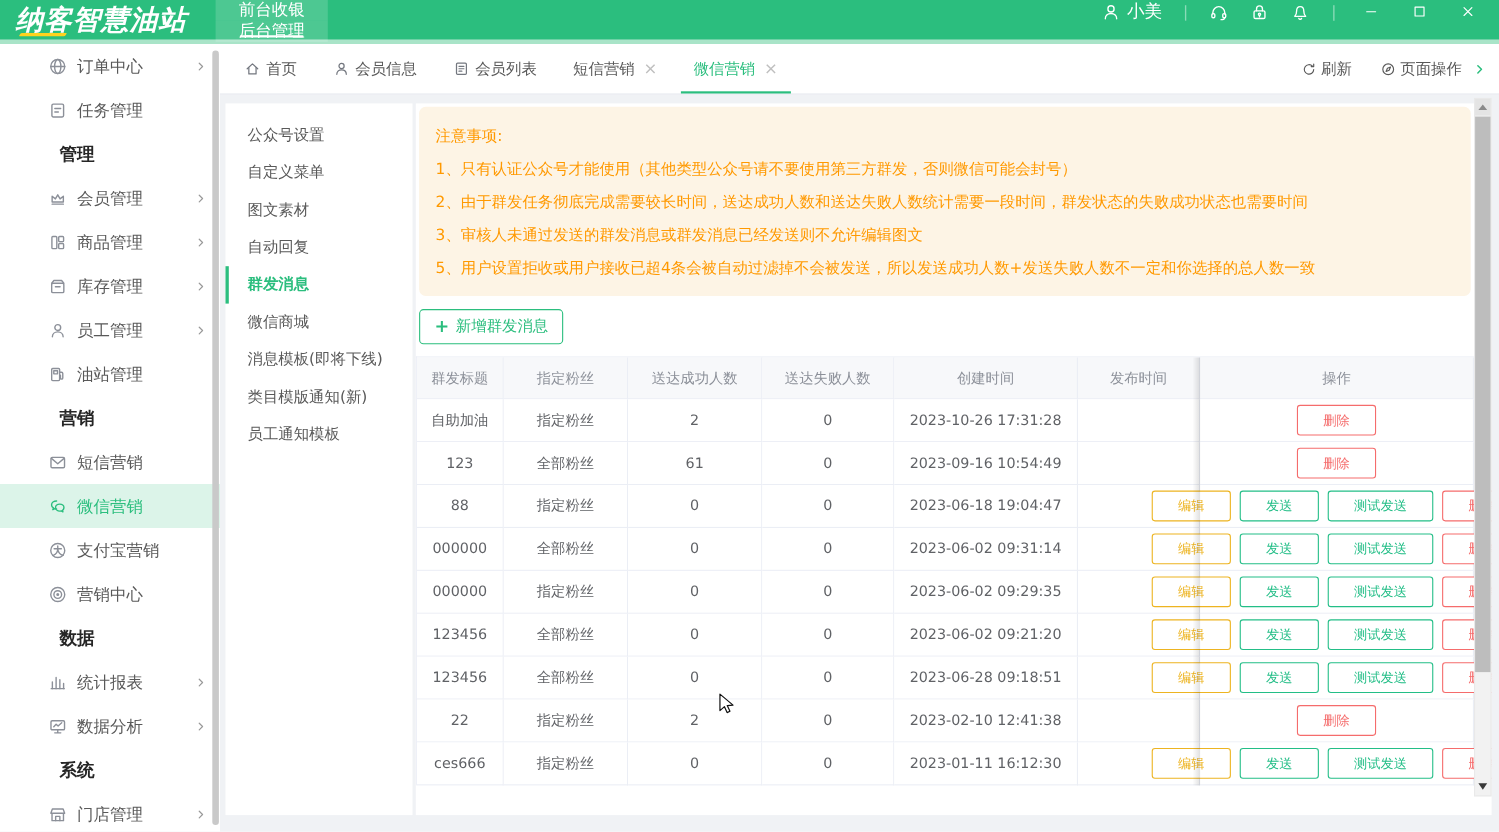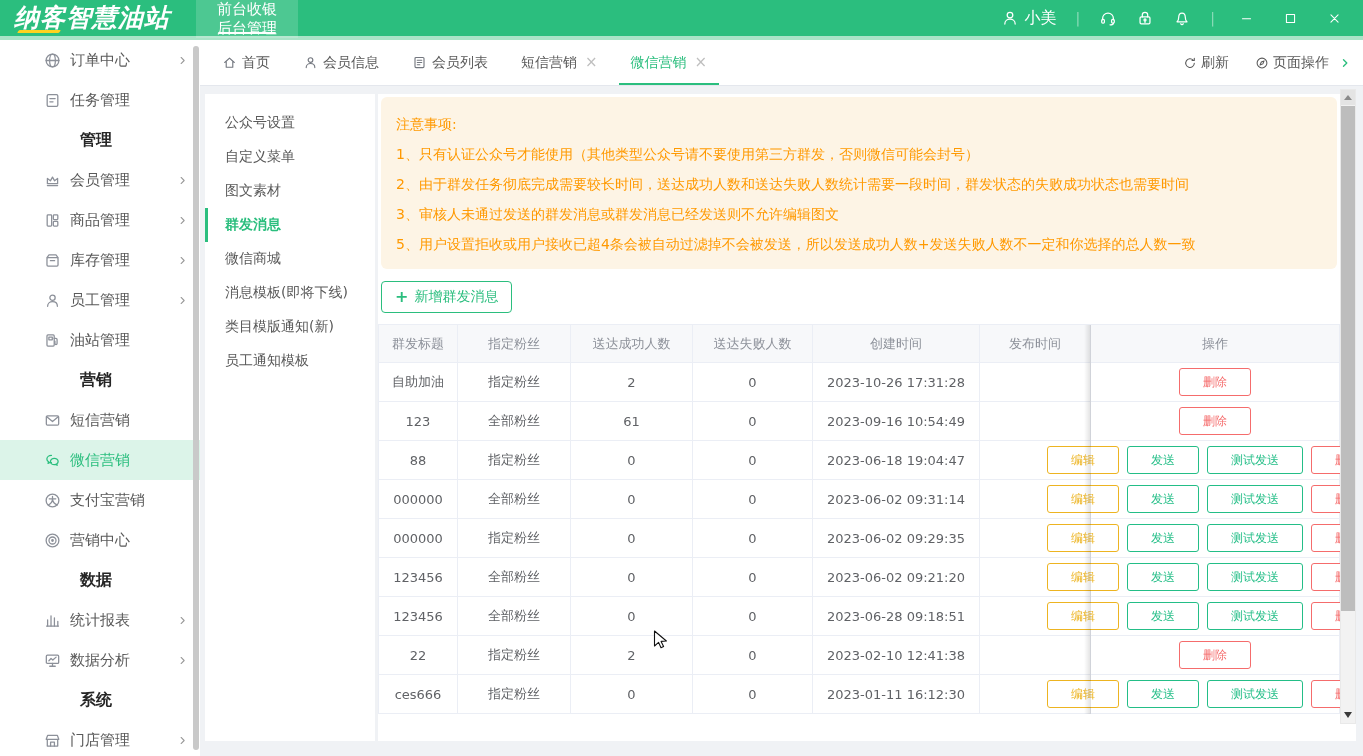--- a/index.html
+++ b/index.html
@@ -1,21 +1,21 @@
 <!DOCTYPE html>
 <html><head>
 <meta charset="utf-8">
 <style>
   html,body{margin:0;padding:0;}
   body{font-family:"DejaVu Sans","Liberation Sans",sans-serif;width:1363px;height:756px;overflow:hidden;background:#F0F2F5;}
   .app{position:relative;width:1363px;height:756px;background:#F0F2F5;}
   svg{display:block;}
 
   
-  .header{height:36px;background:#2BBE7E;display:flex;align-items:center;color:#fff;position:relative;z-index:5;}
+  .header{height:36px;background:#2BBE7E;display:flex;align-items:flex-start;color:#fff;position:relative;z-index:5;}
   .header-strip{height:4px;background:#A9E4C8;}
   .logo{display:flex;align-items:center;margin-left:14px;position:relative;height:36px;cursor:default;}
   .logo-text{font-size:25px;font-weight:bold;font-style:italic;letter-spacing:1px;line-height:36px;}
   .logo-accent{position:absolute;left:4px;bottom:3px;width:42px;height:3px;background:#FFD21E;transform:skewX(-35deg);border-radius:1px;}
   .hnav{display:flex;margin-left:26px;height:36px;flex-direction:column;}
   .hnav-btn{padding:0 21px;display:flex;align-items:center;font-size:15px;background:rgba(255,255,255,0.16);margin-right:2px;position:relative;cursor:pointer;}
   .hnav-btn.active::after{content:'';position:absolute;left:50%;transform:translateX(-50%);bottom:4px;width:58px;height:2px;background:#fff;border-radius:1px;}
   .hright{margin-left:auto;display:flex;align-items:center;gap:19px;margin-right:16px;font-size:16px;}
   .user{display:flex;align-items:center;gap:6px;cursor:pointer;}
   .hsep{color:rgba(255,255,255,0.45);font-size:14px;}
@@ -28,21 +28,21 @@
   .main{display:flex;height:716px;}
   .sidebar{width:200px;background:#fff;position:relative;flex:none;overflow:hidden;}
   .side-item{height:40px;display:flex;align-items:center;padding:0 12px 0 44px;color:#595959;font-size:15px;cursor:pointer;}
   .side-item .icn{color:#8C9099;margin-right:9px;}
   .icn svg{width:17px;height:17px;}
   .side-item .lbl{white-space:nowrap;}
   .side-item .arr{margin-left:auto;color:#999;}
   .arr svg{width:11px;height:11px;stroke-width:1.6;}
   .side-item.active{background:#DCF4E9;color:#2BBE7E;}
   .side-item.active .icn{color:#2BBE7E;}
-  .side-section{height:40px;display:flex;align-items:center;padding-left:80px;font-size:16px;font-weight:bold;color:#262626;}
+  .side-section{height:40px;display:flex;align-items:center;padding-left:54px;font-size:16px;font-weight:bold;color:#262626;}
   .side-scroll{position:absolute;top:6px;right:1px;width:6px;bottom:6px;background:#C9C9C9;border-radius:3px;cursor:pointer;}
 
   .content{flex:1;display:flex;flex-direction:column;min-width:0;border-radius:29px;}
 
   
   .tabbar{height:45px;background:#fff;border-bottom:1px solid #E4E7ED;display:flex;align-items:center;padding-left:22px;flex:none;}
   .tab{display:flex;align-items:center;gap:5px;height:45px;margin-right:33px;font-size:14px;color:#595959;cursor:pointer;position:relative;}
   .tab.active{color:#2BBE7E;}
   .tab.active::after{content:'';position:absolute;bottom:0;left:-12px;right:-12px;height:2px;background:#2BBE7E;}
   .ticn{color:#73777F;}
@@ -403,20 +403,21 @@
             </span>
         </div>
       </div>
 
       <div class="workspace">
         <div class="submenu">
           <div id="submenu-list">
               <div class="sub-item">公众号设置</div>
               <div class="sub-item">自定义菜单</div>
               <div class="sub-item">图文素材</div>
+              <div class="sub-item">自动回复</div>
               <div class="sub-item active">群发消息</div>
               <div class="sub-item">微信商城</div>
               <div class="sub-item">消息模板(即将下线)</div>
               <div class="sub-item">类目模版通知(新)</div>
               <div class="sub-item">员工通知模板</div>
             </div>
         </div>
 
         <div class="panel">
           <div class="notice">

